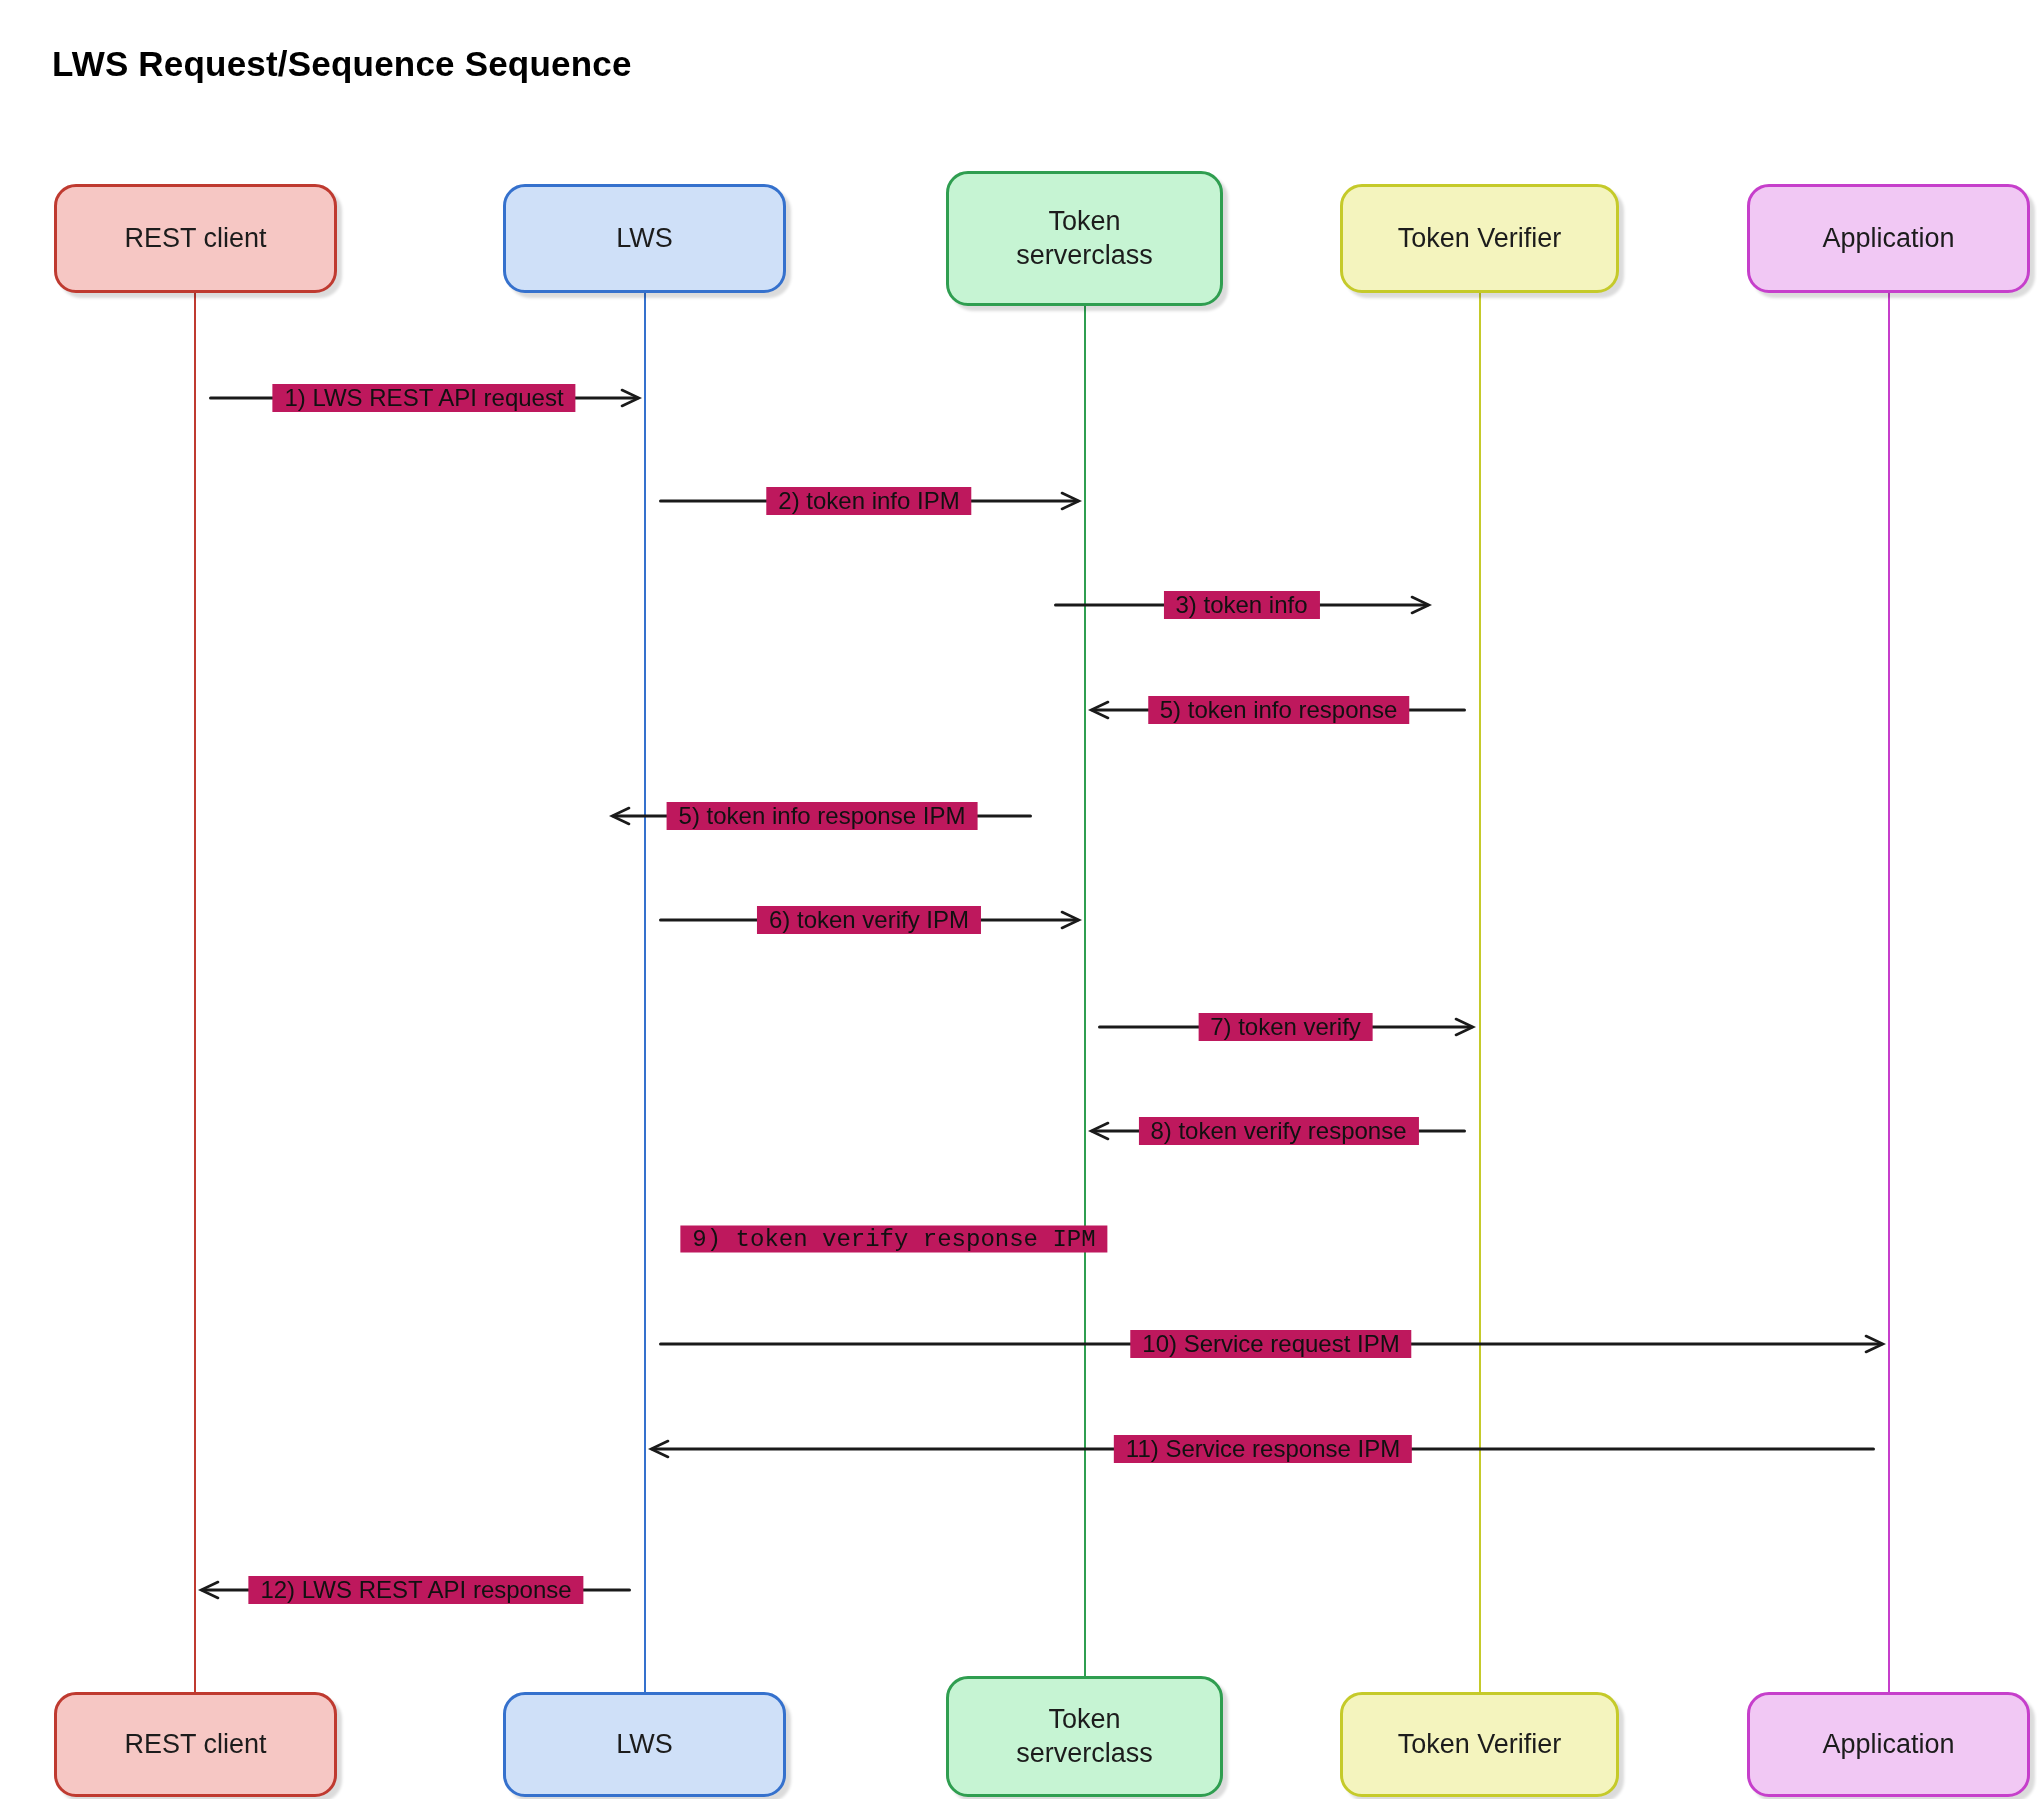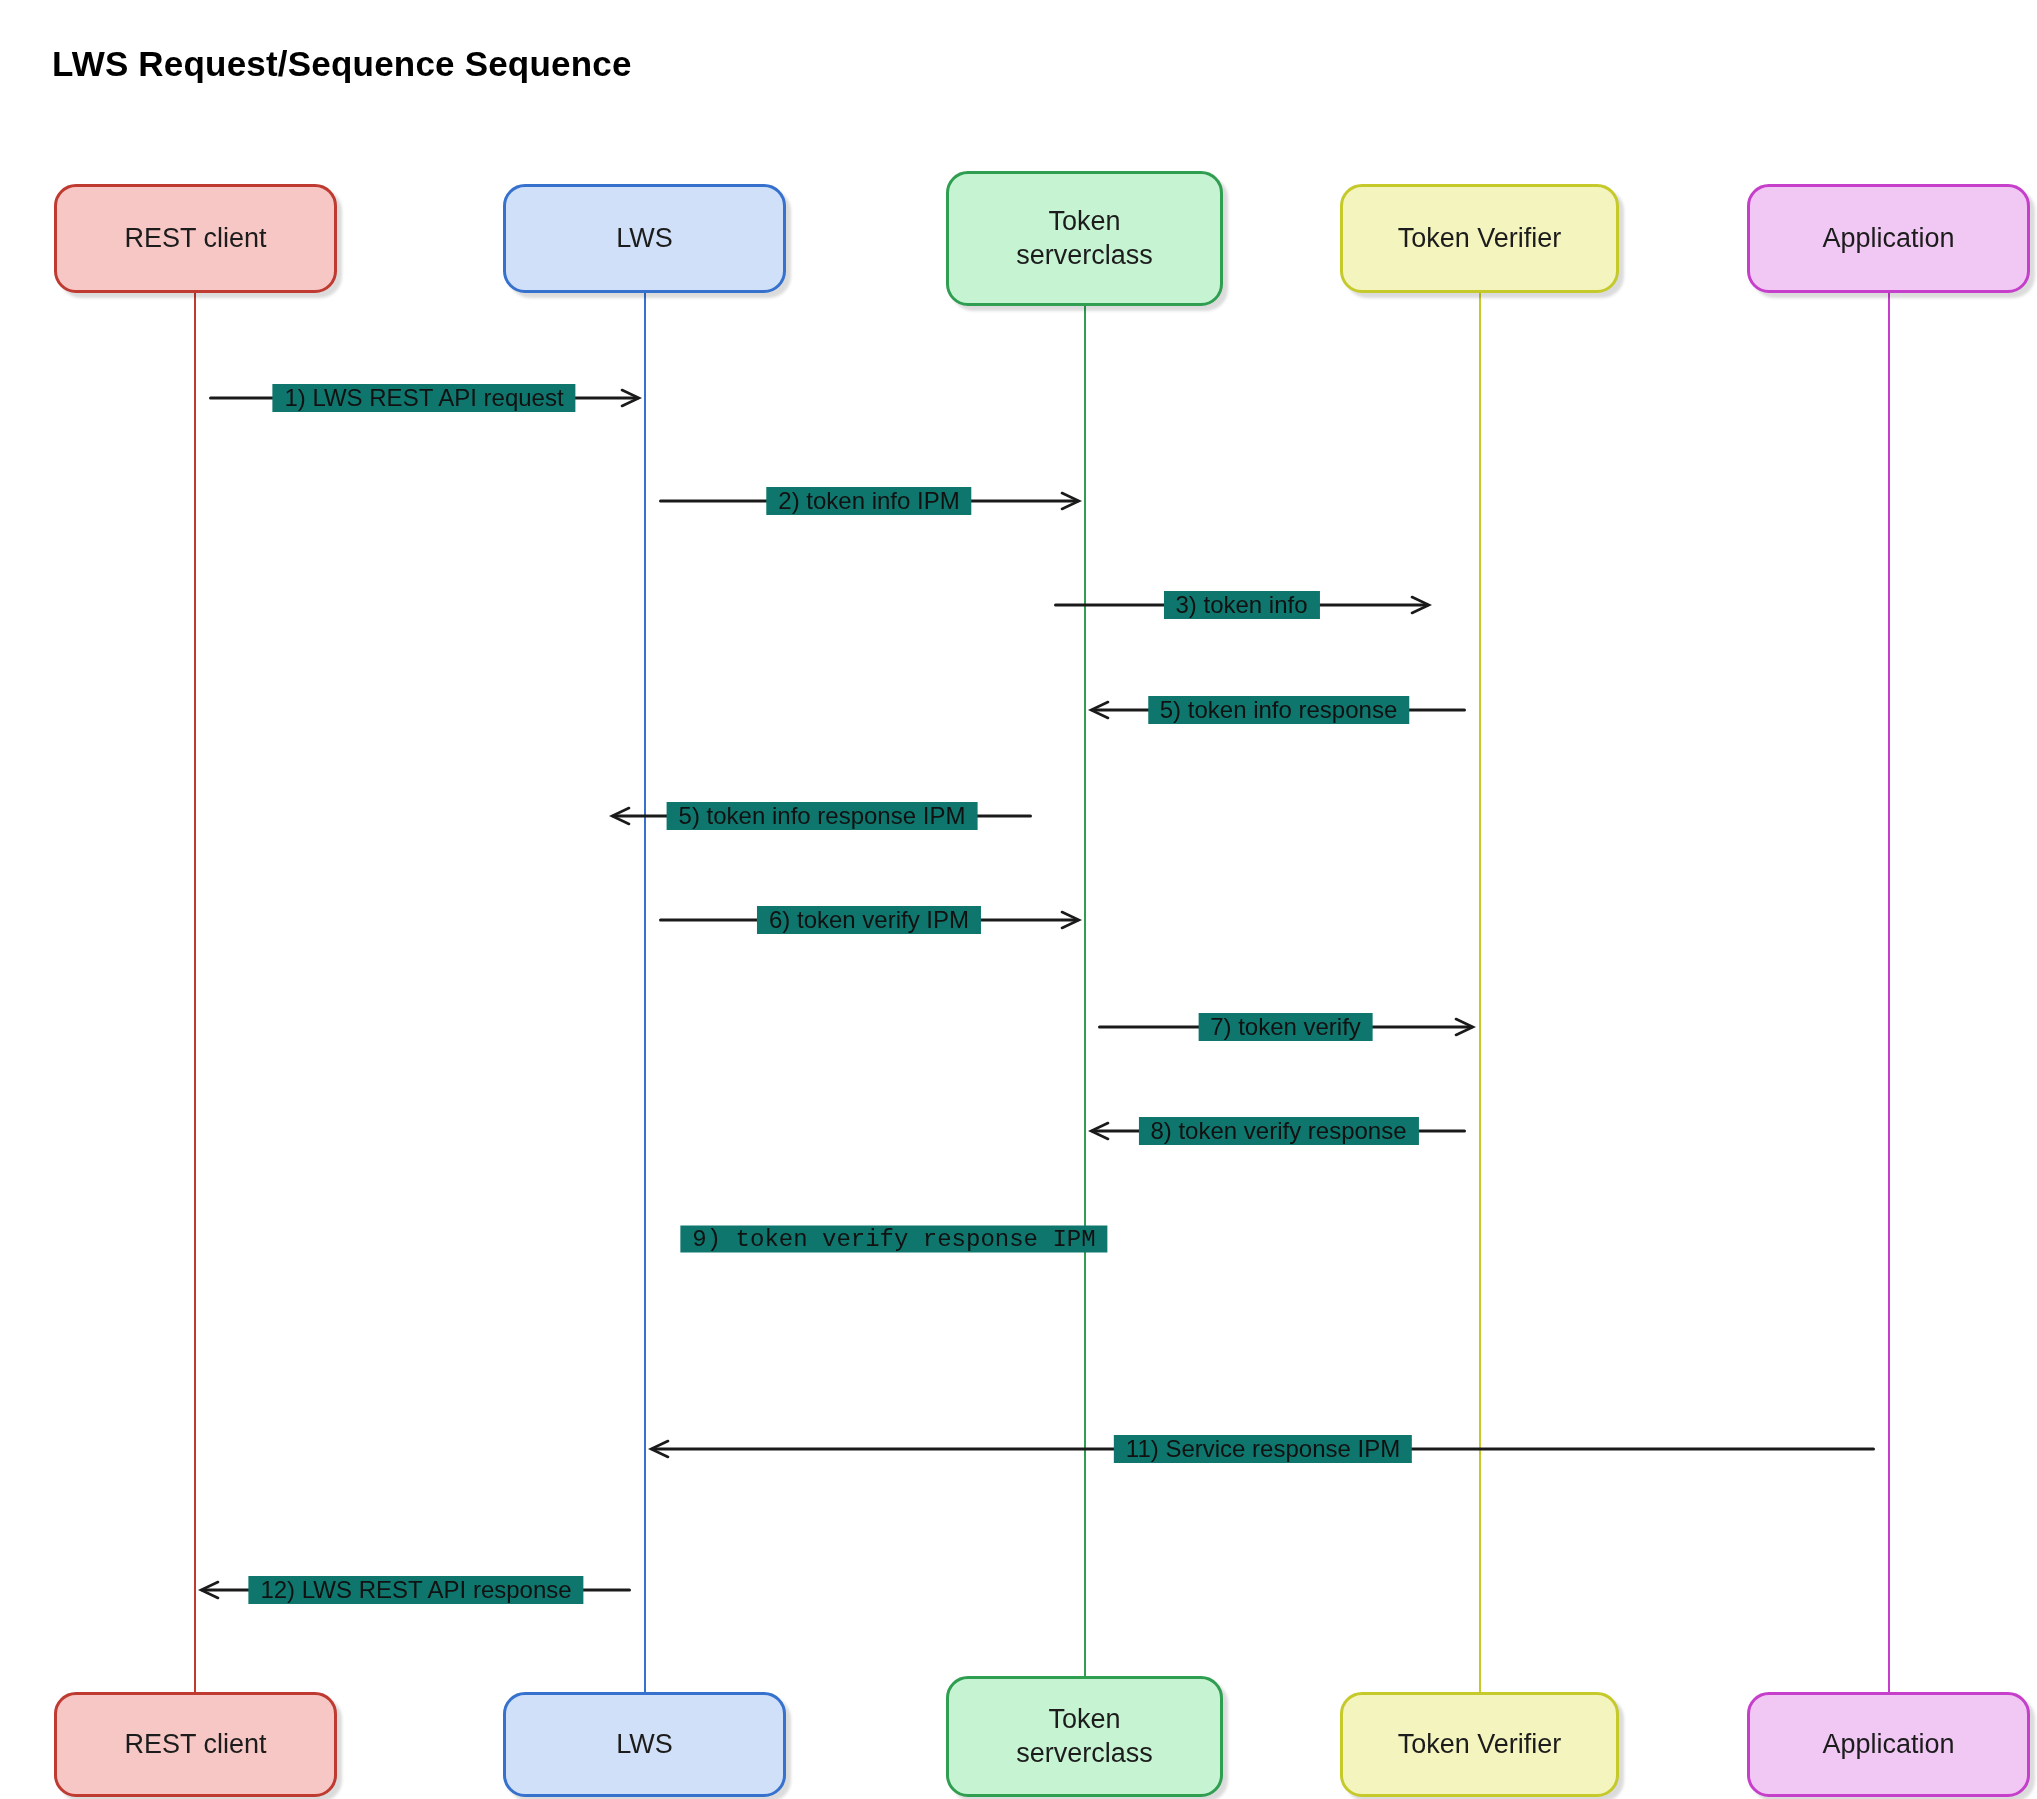--- a/index.html
+++ b/index.html
@@ -12,21 +12,21 @@
   .actor-box{position:absolute;border:3px solid #000;border-radius:22px;
        box-shadow:5px 5px 3px rgba(0,0,0,0.14);
        display:flex;align-items:center;justify-content:center;text-align:center;
        font-size:27px;color:#1c1c1c;box-sizing:border-box;}
   .actor-label{line-height:1.25;}
   .actor-label.wrap{max-width:174px;}
   .msg{position:absolute;height:30px;}
   .msg-line{position:absolute;left:0;right:0;top:50%;transform:translateY(-50%);
        height:3px;background:#1a1a1a;border-radius:2px;}
   .msg-label{position:absolute;left:50%;top:50%;transform:translate(-50%,-50%);
-       background:#0f766e;padding:0 12px;white-space:nowrap;font-size:24px;color:#111;}
+       background:#be185d;padding:0 12px;white-space:nowrap;font-size:24px;color:#111;}
   .arrowhead{position:absolute;top:50%;transform:translateY(-50%);}
   .arrowhead.right{right:-3px;}
   .arrowhead.left{left:-3px;}
 </style>
 </head>
 <body>
 
 <div class="stage">
 
   <div class="diagram-title">LWS Request/Sequence Sequence</div>
@@ -134,20 +134,27 @@
   </div>
 
   <div class="msg" style="left:684px;top:1224px;width:420px;font-family:Liberation Mono, monospace;">
     <div class="msg-line"></div>
     <svg class="arrowhead left" width="24" height="22" viewBox="0 0 24 22">
         <polyline points="20,3 3,11 20,19" fill="none" stroke="#1a1a1a" stroke-width="2.6" stroke-linecap="round"></polyline>
       </svg>
     <div class="msg-label">9) token verify response IPM</div>
   </div>
 
+  <div class="msg" style="left:659px;top:1329px;width:1224px;">
+    <div class="msg-line"></div>
+    <svg class="arrowhead right" width="24" height="22" viewBox="0 0 24 22">
+        <polyline points="4,3 21,11 4,19" fill="none" stroke="#1a1a1a" stroke-width="2.6" stroke-linecap="round"></polyline>
+      </svg>
+    <div class="msg-label">10) Service request IPM</div>
+  </div>
 
   <div class="msg" style="left:651px;top:1434px;width:1224px;">
     <div class="msg-line"></div>
     <svg class="arrowhead left" width="24" height="22" viewBox="0 0 24 22">
         <polyline points="20,3 3,11 20,19" fill="none" stroke="#1a1a1a" stroke-width="2.6" stroke-linecap="round"></polyline>
       </svg>
     <div class="msg-label">11) Service response IPM</div>
   </div>
 
   <div class="msg" style="left:201px;top:1539px;width:430px;margin-top:36px;">

